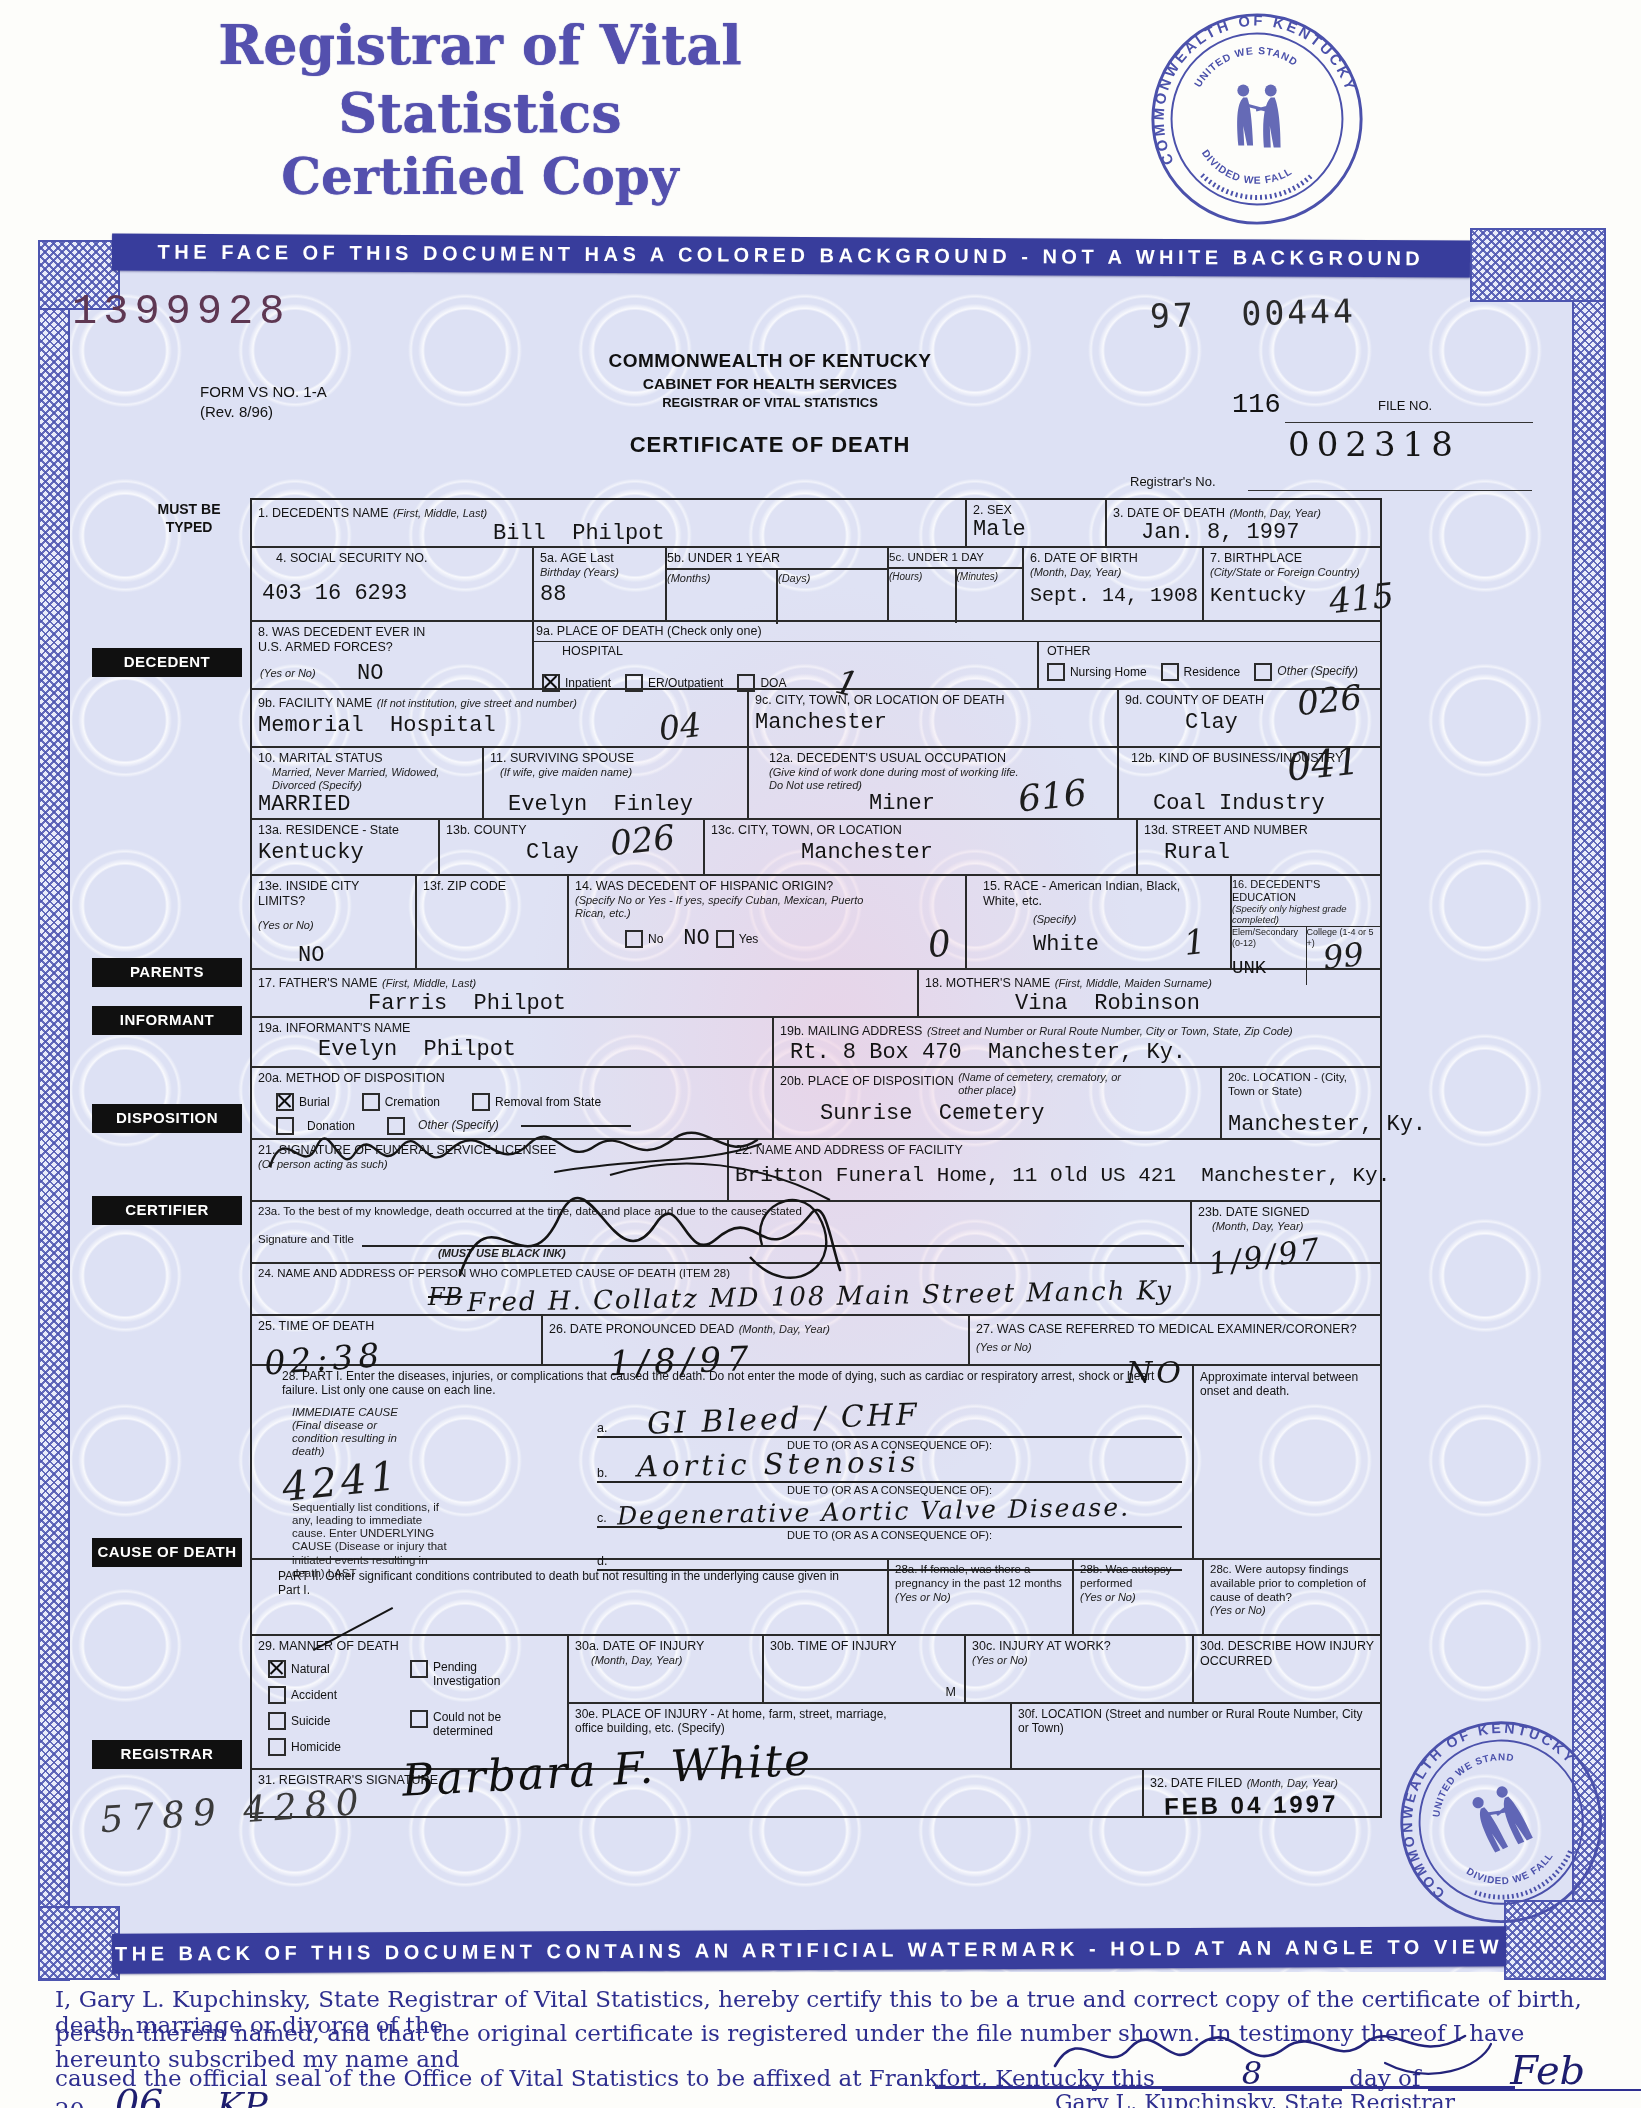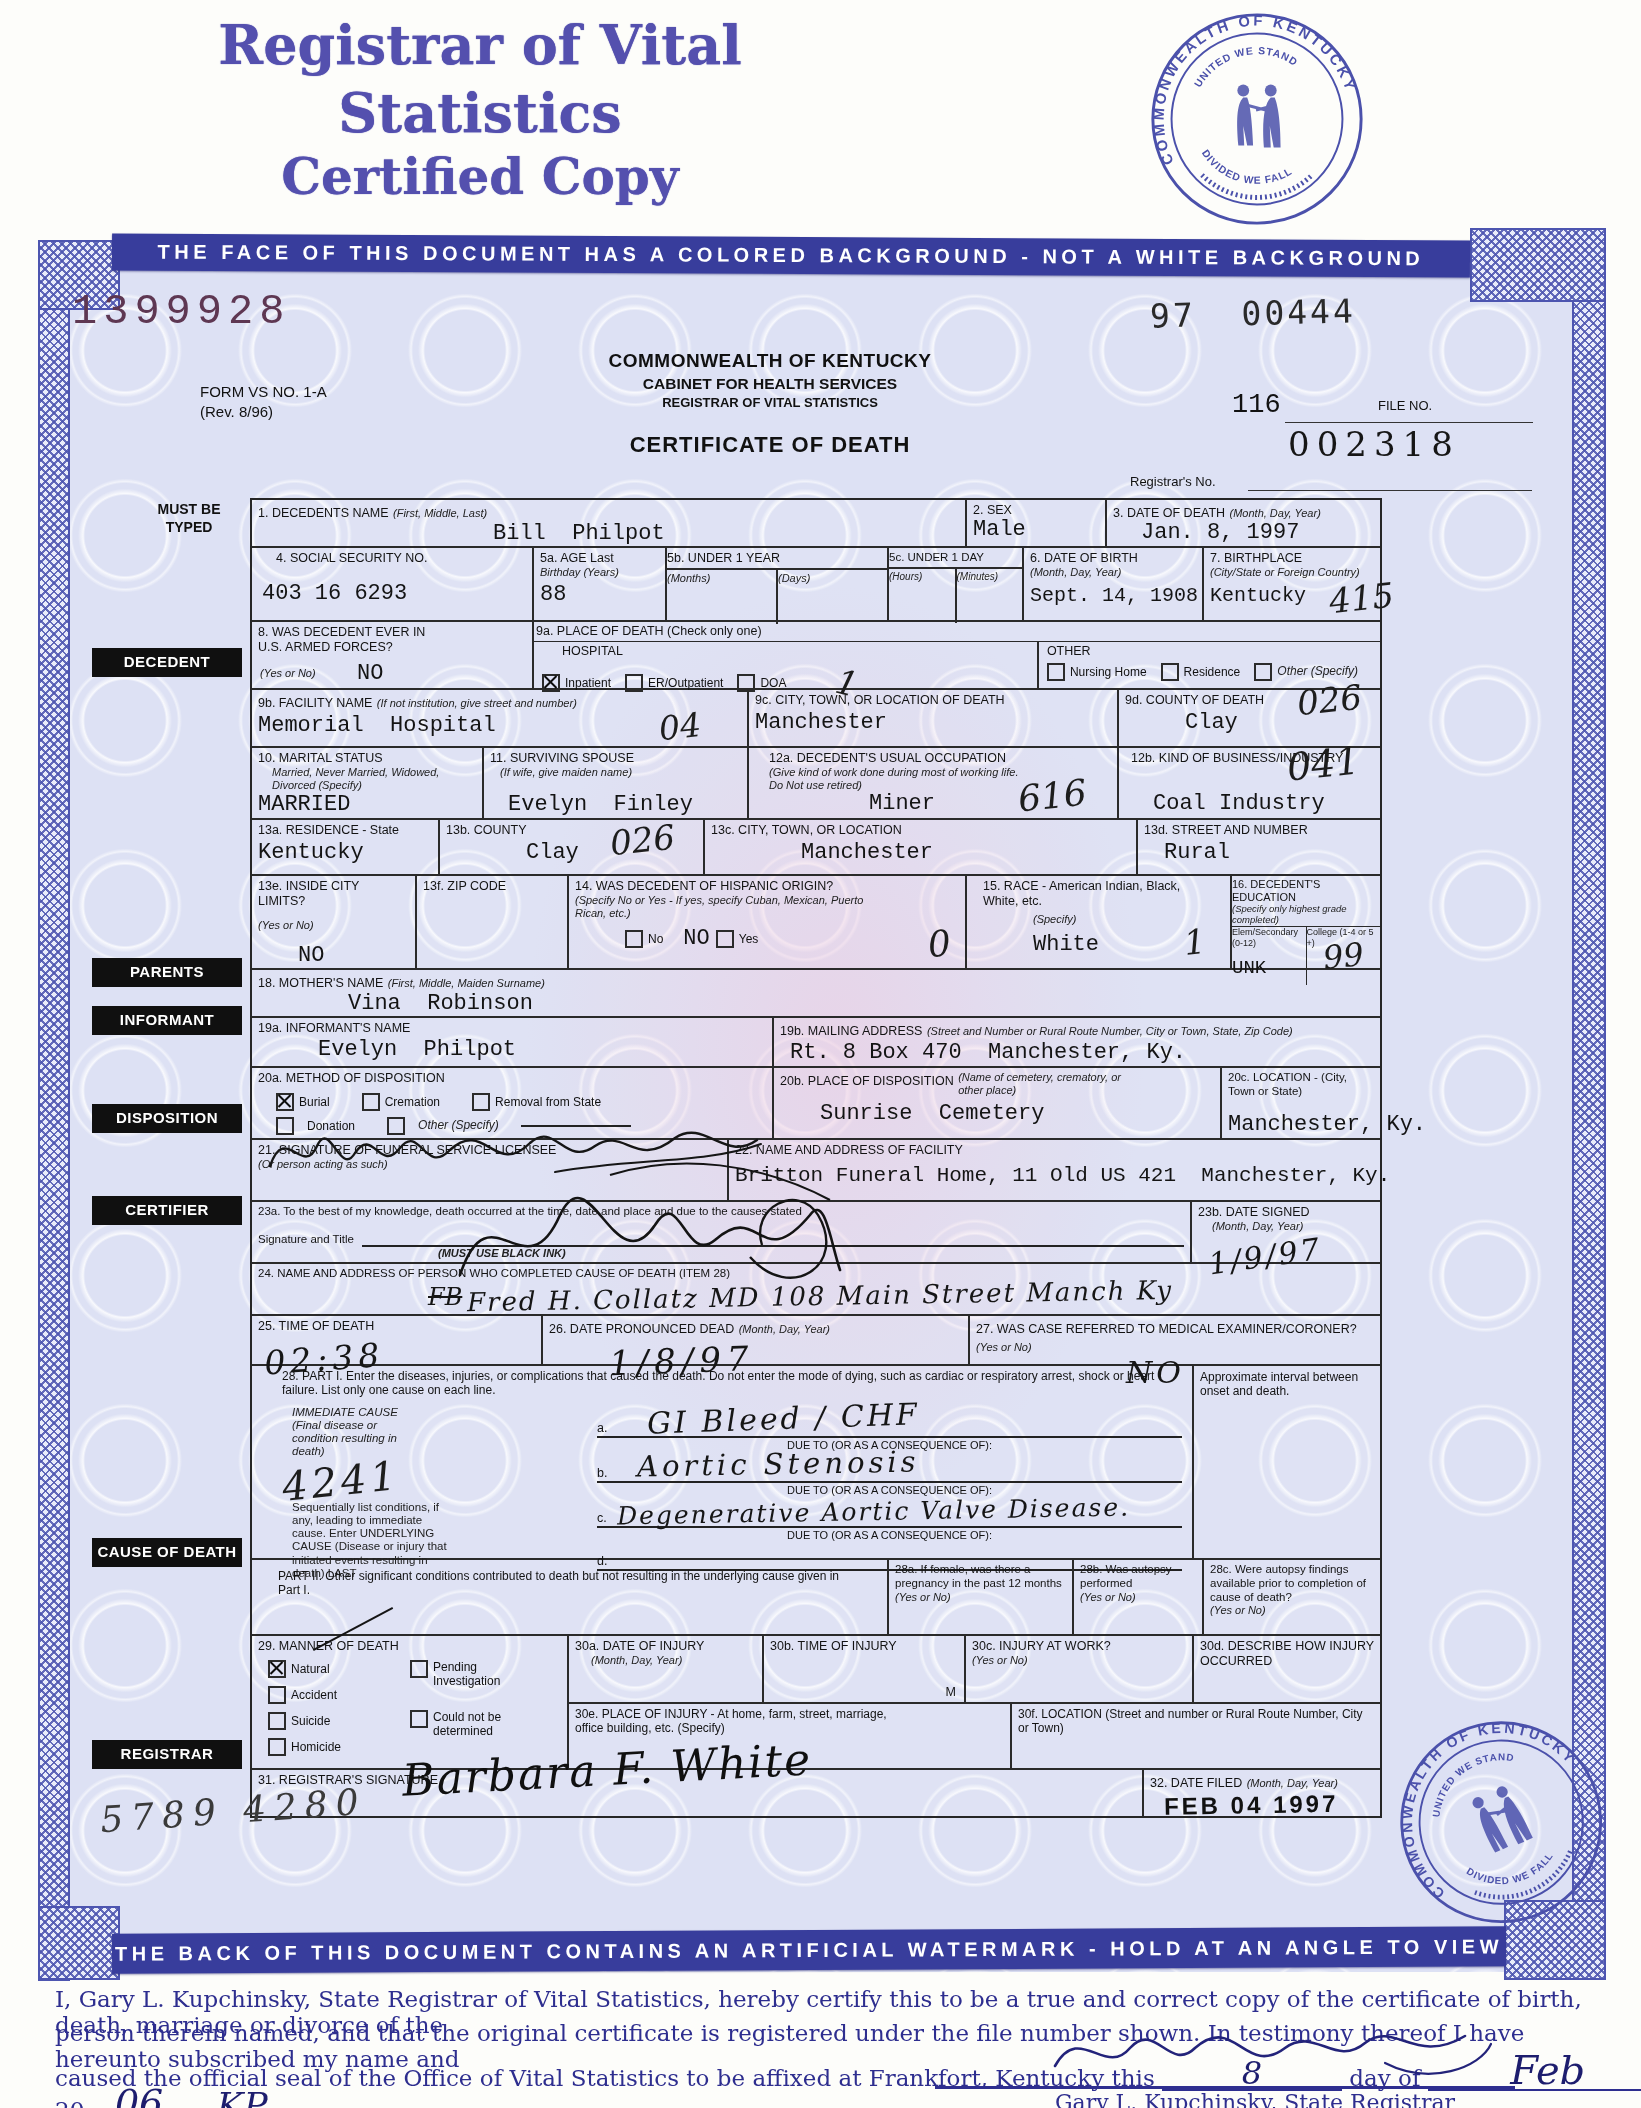--- a/index.html
+++ b/index.html
@@ -345,20 +345,25 @@
           </div>
           <div style="width:50%;position:relative;">
             <div class="sb vc" style="font-size:9px;font-style:normal;">College (1-4 or 5 +)</div>
             <span class="cd" style="left:16px;top:10px;font-size:32px;">99</span>
           </div>
         </div>
       </div>
     </div>
 
     <div class="r" style="height:46px;">
+      <div class="c" style="width:667px;">
+        <span class="lb">17. FATHER'S NAME</span>
+        <span class="sb">(First, Middle, Last)</span>
+        <div class="v" style="margin:1px 0 0 110px;">Farris  Philpot</div>
+      </div>
       <div class="c" style="width:461px;">
         <span class="lb">18. MOTHER'S NAME</span>
         <span class="sb">(First, Middle, Maiden Surname)</span>
         <div class="v" style="margin:1px 0 0 90px;">Vina  Robinson</div>
       </div>
     </div>
 
     <div class="r" style="height:48px;">
       <div class="c" style="width:522px;">
         <div class="lb">19a. INFORMANT'S NAME</div>

